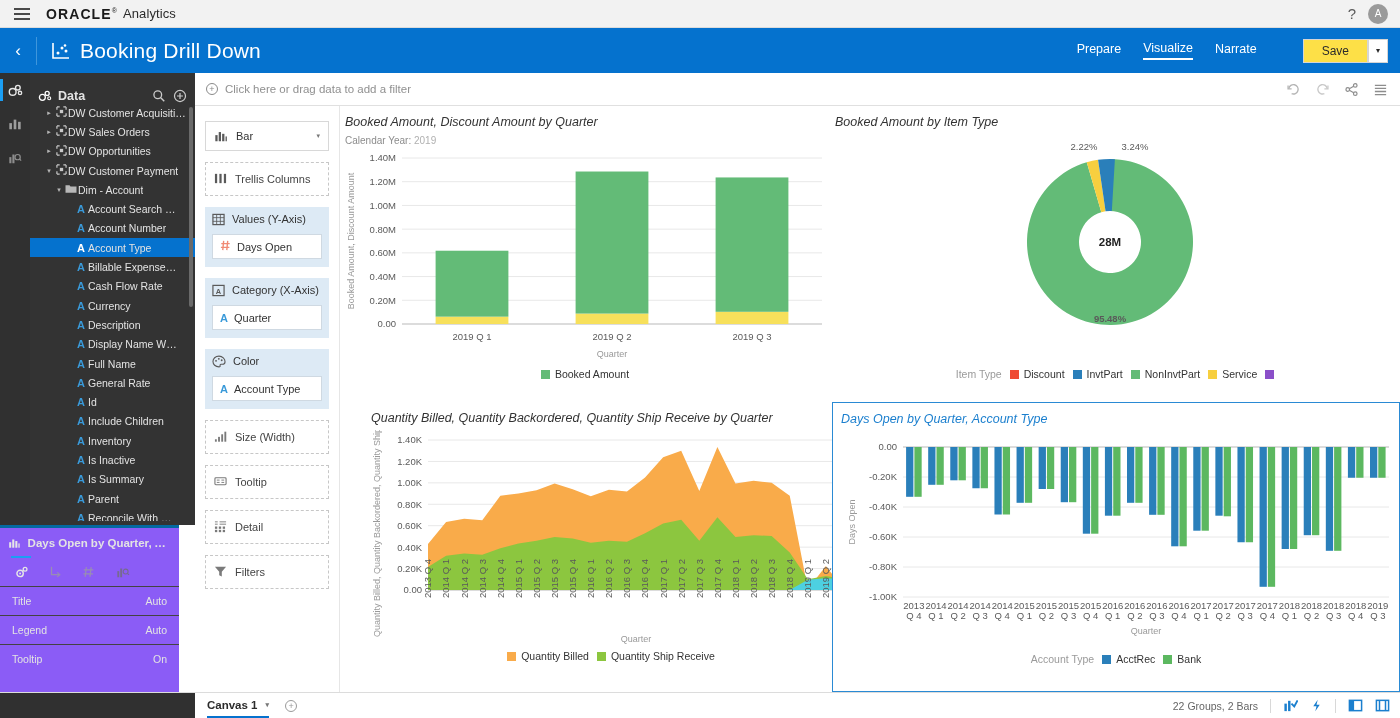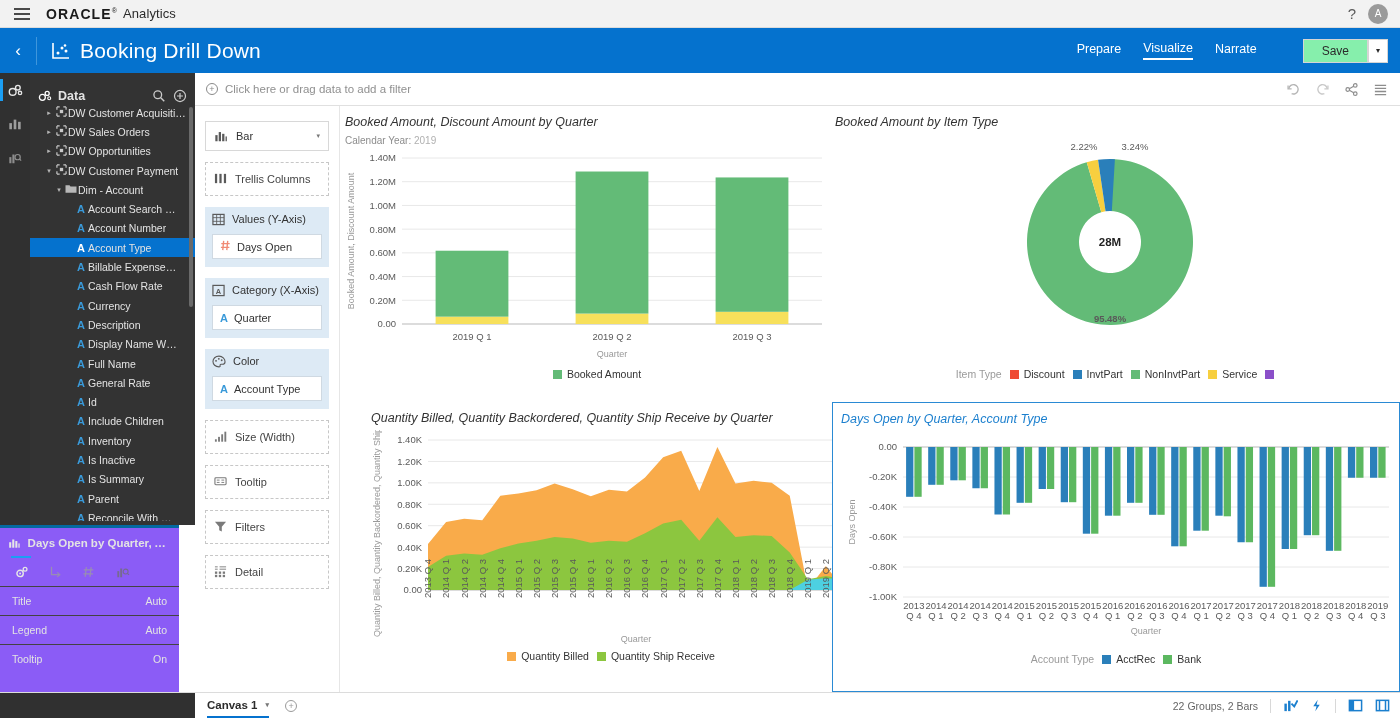--- a/index.html
+++ b/index.html
@@ -34,21 +34,21 @@
   }
   #back-btn { width:36px; height:45px; display:flex; align-items:center; justify-content:center;
     font-size:17px; cursor:pointer; background:#0572ce; }
   #header-divider { width:1px; height:28px; background:#3f96dc; }
   #proj-icon { margin-left:14px; width:20px; height:20px; }
   #proj-title { font-size:21px; margin-left:9px; font-weight:400; letter-spacing:0.2px;}
   #header-tabs { margin-left:auto; display:flex; align-items:center; gap:22px; font-size:12.5px;}
   .htab { cursor:pointer; padding-bottom:3px; }
   .htab.active { border-bottom:2px solid #fff; }
   #save-group { display:flex; margin-left:24px; margin-right:12px; }
-  #save-btn { background:#86efac; color:#2b2b2b; font-size:12px; padding:4px 18px;
+  #save-btn { background:#fde047; color:#2b2b2b; font-size:12px; padding:4px 18px;
     border:1px solid #d5d5d5; cursor:pointer;}
   #save-caret { background:#fff; color:#2b2b2b; font-size:8px; padding:4px 7px;
     border:1px solid #d5d5d5; border-left:1px solid #d5d5d5; cursor:pointer;
     display:flex; align-items:center;}
 
   
   #rail { position:absolute; left:0; top:73px; width:30px; height:645px; background:#303030;}
   .rail-item { height:34px; display:flex; align-items:center; justify-content:center;
     cursor:pointer; position:relative;}
   .rail-item.active::before { content:""; position:absolute; left:0; top:6px; width:3px;
@@ -515,35 +515,35 @@
       </div>
       <div class="drop-empty">
         <span><svg width="13" height="13" viewBox="0 0 14 14">
             <rect x="1" y="3" width="12" height="7.5" rx="1" fill="none" stroke="#7a7a7a" stroke-width="1.2"></rect>
             <path d="M3 5.5 H6 M3 8 H6 M8 5.5 H11 M8 8 H11" stroke="#7a7a7a" stroke-width="1"></path>
           </svg></span>
         <span class="dlabel">Tooltip</span>
       </div>
       <div class="drop-empty">
         <span><svg width="13" height="13" viewBox="0 0 14 14">
-            <path d="M1 2 H13 L8.4 7.3 V12.4 L5.6 11 V7.3 Z" fill="#7a7a7a"></path>
-          </svg></span>
-        <span class="dlabel">Filters</span>
-      </div>
-      <div class="drop-empty">
-        <span><svg width="13" height="13" viewBox="0 0 14 14">
             <path d="M1 2 H4 M6 2 H13 M1 4.5 H4 M6 4.5 H13" stroke="#7a7a7a" stroke-width="1"></path>
             <rect x="1" y="7" width="2.5" height="2.5" fill="#7a7a7a"></rect>
             <rect x="5.2" y="7" width="2.5" height="2.5" fill="#7a7a7a"></rect>
             <rect x="9.4" y="7" width="2.5" height="2.5" fill="#7a7a7a"></rect>
             <rect x="1" y="10.6" width="2.5" height="2.5" fill="#7a7a7a"></rect>
             <rect x="5.2" y="10.6" width="2.5" height="2.5" fill="#7a7a7a"></rect>
             <rect x="9.4" y="10.6" width="2.5" height="2.5" fill="#7a7a7a"></rect>
           </svg></span>
         <span class="dlabel">Detail</span>
+      </div>
+      <div class="drop-empty">
+        <span><svg width="13" height="13" viewBox="0 0 14 14">
+            <path d="M1 2 H13 L8.4 7.3 V12.4 L5.6 11 V7.3 Z" fill="#7a7a7a"></path>
+          </svg></span>
+        <span class="dlabel">Filters</span>
       </div>
     </div>
 </div>
 
 <div id="canvas">
 
   <div class="viz" id="viz1" style="left:0;top:0;width:490px;height:296px;">
     <div class="viz-title" style="padding:9px 0 0 5px;">Booked Amount, Discount Amount by Quarter</div>
     <div class="viz-sub" style="padding-left:5px;">
       <span>Calendar Year:</span>
@@ -571,21 +571,21 @@
         <text x="132" y="192" class="tick-label" text-anchor="middle">2019 Q 1</text>
         <rect x="235.6" y="165.56571428571428" width="72.8" height="10.434285714285721" fill="#f7e05b"></rect>
         <rect x="235.6" y="23.517142857142858" width="72.8" height="142.04857142857142" fill="#63bb77"></rect>
         <text x="272" y="192" class="tick-label" text-anchor="middle">2019 Q 2</text>
         <rect x="375.6" y="163.78714285714287" width="72.8" height="12.212857142857132" fill="#f7e05b"></rect>
         <rect x="375.6" y="29.445714285714274" width="72.8" height="134.3414285714286" fill="#63bb77"></rect>
         <text x="412" y="192" class="tick-label" text-anchor="middle">2019 Q 3</text>
         <text x="272" y="209" class="axis-label" text-anchor="middle">Quarter</text>
         <text x="14" y="93" class="axis-label" text-anchor="middle" transform="rotate(-90 14 93)">Booked Amount, Discount Amount</text>
       </svg>
-    <div class="legend" style="position:absolute;left:12px;top:262px;width:490px;" id="leg1">
+    <div class="legend" style="position:absolute;left:0;top:262px;width:490px;" id="leg1">
         <div class="lg-item">
           <span class="lg-sw" style="background: rgb(99, 187, 119);"></span>
           <span>Booked Amount</span>
         </div>
       </div>
   </div>
 
   <div class="viz" id="viz2" style="left:490px;top:0;width:570px;height:296px;">
     <div class="viz-title" style="padding:9px 0 0 5px;">Booked Amount by Item Type</div>
     <svg id="svg2" width="570" height="230" style="position:absolute;left:0;top:26px;">

